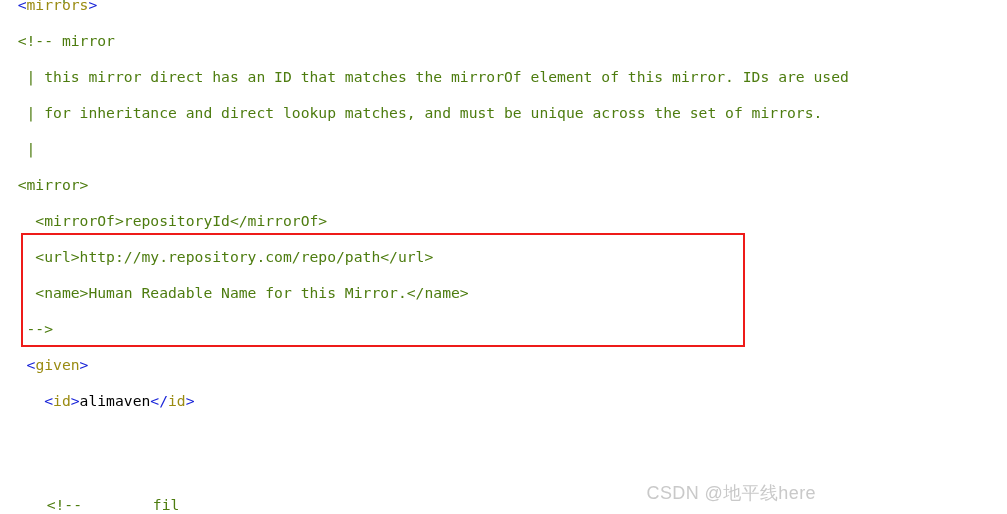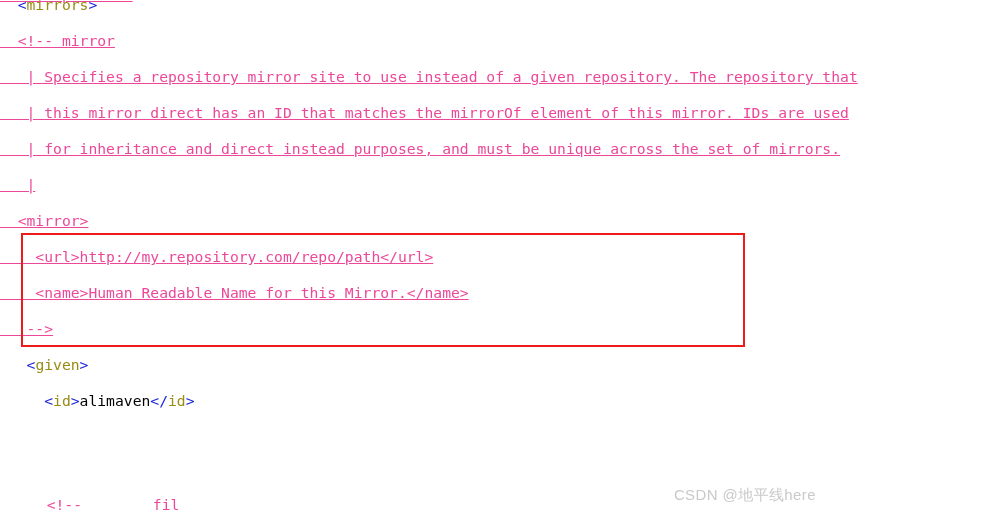--- a/index.html
+++ b/index.html
@@ -38,21 +38,21 @@
     letter-spacing: 0px;
   }
 
   .line {
     height: 18px;
     white-space: pre;
     display: block;
   }
 
   
-  .cmt   { color: #ec4899; text-decoration: underline; }          
+  .cmt   { color: #4d7c0f; }          
   .punc  { color: #1924d8; }          
   .tag   { color: #9a8b12; }          
   .txt   { color: #000000; }          
 
   
   #highlight-box {
     position: absolute;
     left: 21px;
     top: 233px;
     width: 724px;
@@ -61,21 +61,21 @@
     box-sizing: border-box;
     pointer-events: none;
     background: transparent;
   }
 
   #watermark {
     position: absolute;
     right: 12px;
     bottom: 9px;
     font-family: "Liberation Sans", sans-serif;
-    font-size: 15px;
+    font-size: 18px;
     color: #c9c9c9;
     letter-spacing: 0.4px;
     white-space: nowrap;
     user-select: none;
   }
 
   .clip-top {
     position: absolute;
     left: 0;
     top: 0;
@@ -106,25 +106,25 @@
 <body>
 
 <div id="editor">
 
   <div class="clip-top">
     <span class="partial top-line cmt">  &lt;!-- profiles</span>
   </div>
 
   <pre class="code"><span class="line">  <span class="punc">&lt;</span><span class="tag">mirrors</span><span class="punc">&gt;</span></span>
 <span class="line cmt">  &lt;!-- mirror</span>
-<span class="line cmt">   | Specifies a repository mirror site to use instead of a given repository. The repository that</span>
 <span class="line cmt">   | this mirror direct has an ID that matches the mirrorOf element of this mirror. IDs are used</span>
-<span class="line cmt">   | for inheritance and direct instead purposes, and must be unique across the set of mirrors.</span>
+<span class="line cmt">   | for inheritance and direct lookup matches, and must be unique across the set of mirrors.</span>
 <span class="line cmt">   |</span>
 <span class="line cmt">  &lt;mirror&gt;</span>
+<span class="line cmt">    &lt;mirrorOf&gt;repositoryId&lt;/mirrorOf&gt;</span>
 <span class="line cmt">    &lt;url&gt;http://my.repository.com/repo/path&lt;/url&gt;</span>
 <span class="line cmt">    &lt;name&gt;Human Readable Name for this Mirror.&lt;/name&gt;</span>
 <span class="line cmt">   --&gt;</span>
 <span class="line"><span>   </span><span class="punc">&lt;</span><span class="tag">given</span><span class="punc">&gt;</span></span>
 <span class="line"><span>     </span><span class="punc">&lt;</span><span class="tag">id</span><span class="punc">&gt;</span><span class="txt">alimaven</span><span class="punc">&lt;/</span><span class="tag">id</span><span class="punc">&gt;</span></span>
 
 
 
 
 

